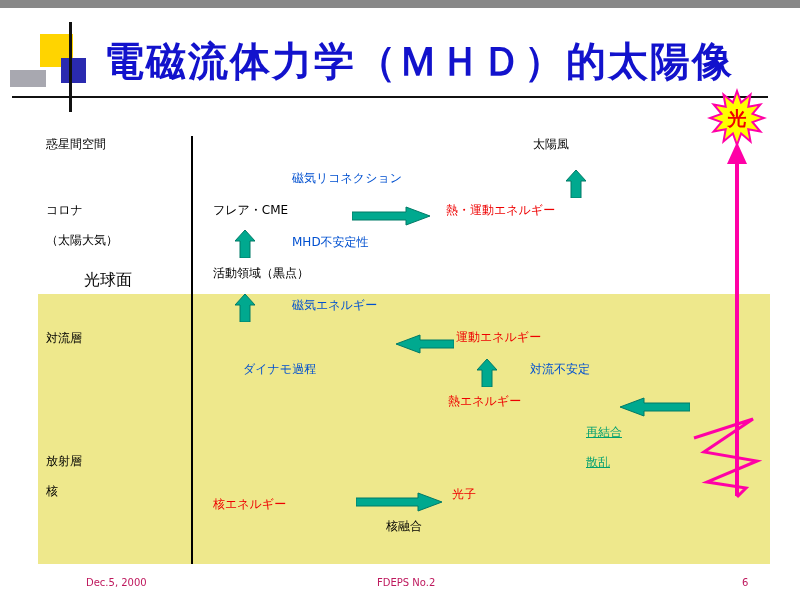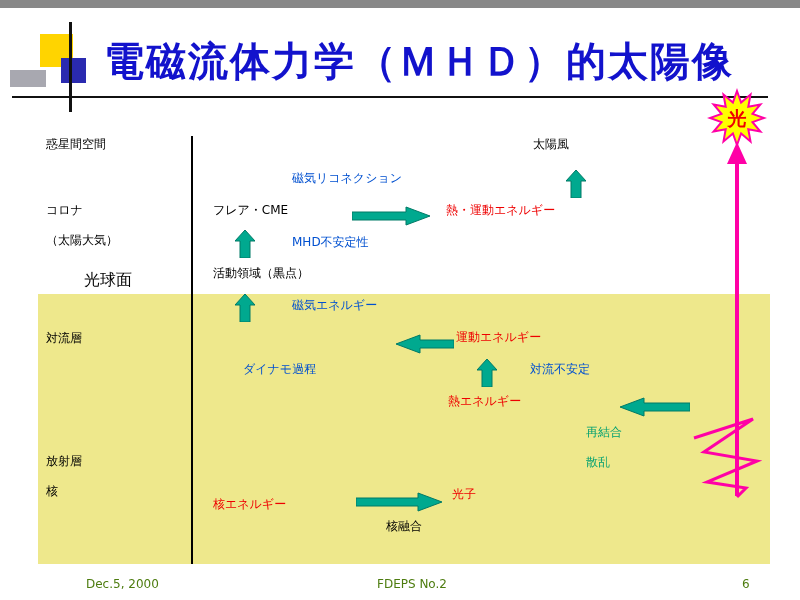--- a/index.html
+++ b/index.html
@@ -4,39 +4,39 @@
 <style>
   html,body { margin:0; padding:0; background:#888; }
   .slide {
     position:relative; width:800px; height:600px; margin:8px auto;
     background:#ffffff; overflow:hidden;
     font-family:"DejaVu Sans","Liberation Sans",sans-serif;
   }
   .txt { position:absolute; font-size:12px; line-height:1.15; color:#000; white-space:nowrap; }
   .blue  { color:#0050d0; }
   .red   { color:#ee0000; }
-  .green { color:#00a070; }
+  .green { color:#00a070;text-decoration:underline; }
   .small { font-size:16px; }
   .title {
     position:absolute; left:104px; top:26px; width:680px;
     font-size:40px; font-weight:bold; letter-spacing:2px;
     color:#1212cc; white-space:nowrap;
   }
   .panel {
     position:absolute; left:38px; top:286px; width:732px; height:270px;
     background:#eee88c;
   }
   .vline  { position:absolute; left:191px; top:128px; width:2px; height:428px; background:#000; }
   .hrule  { position:absolute; left:12px; top:88px; width:756px; height:2px; background:#111; }
   .deco-gray   { position:absolute; left:10px; top:62px; width:36px; height:17px; background:#a8a8b0; }
   .deco-yellow { position:absolute; left:40px; top:26px; width:33px; height:33px; background:#ffd400; }
   .deco-blue   { position:absolute; left:61px; top:50px; width:25px; height:25px; background:#2a2ab0; }
   .deco-vline  { position:absolute; left:69px; top:14px; width:3px; height:90px; background:#111; }
   .arr { position:absolute; }
-  .footer { position:absolute; font-size:12px; color:#4d7c0f; white-space:nowrap; }
+  .footer { position:absolute; font-size:10px; color:#be185d; white-space:nowrap; }
   svg { display:block; }
 </style>
 </head>
 <body>
 
 <div class="slide">
 
   <div class="deco-gray"></div>
   <div class="deco-yellow"></div>
   <div class="deco-blue"></div>

